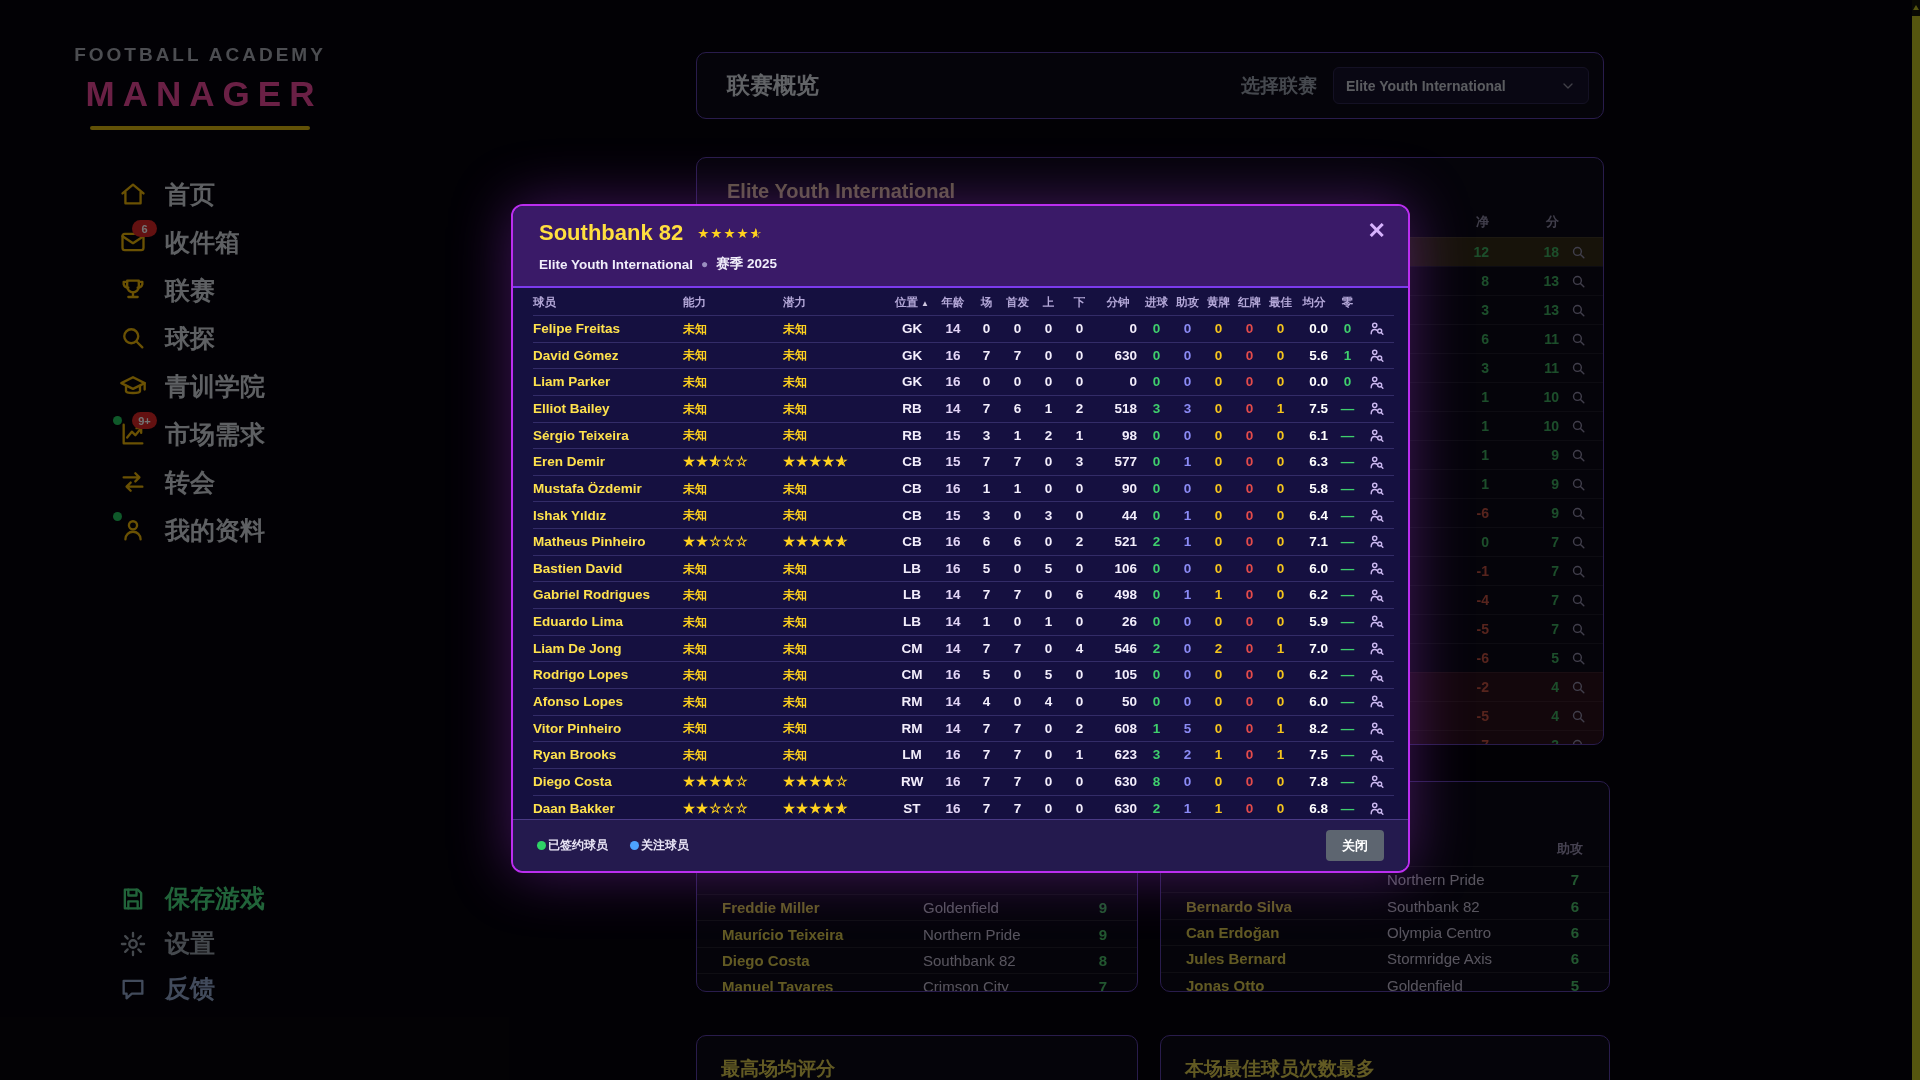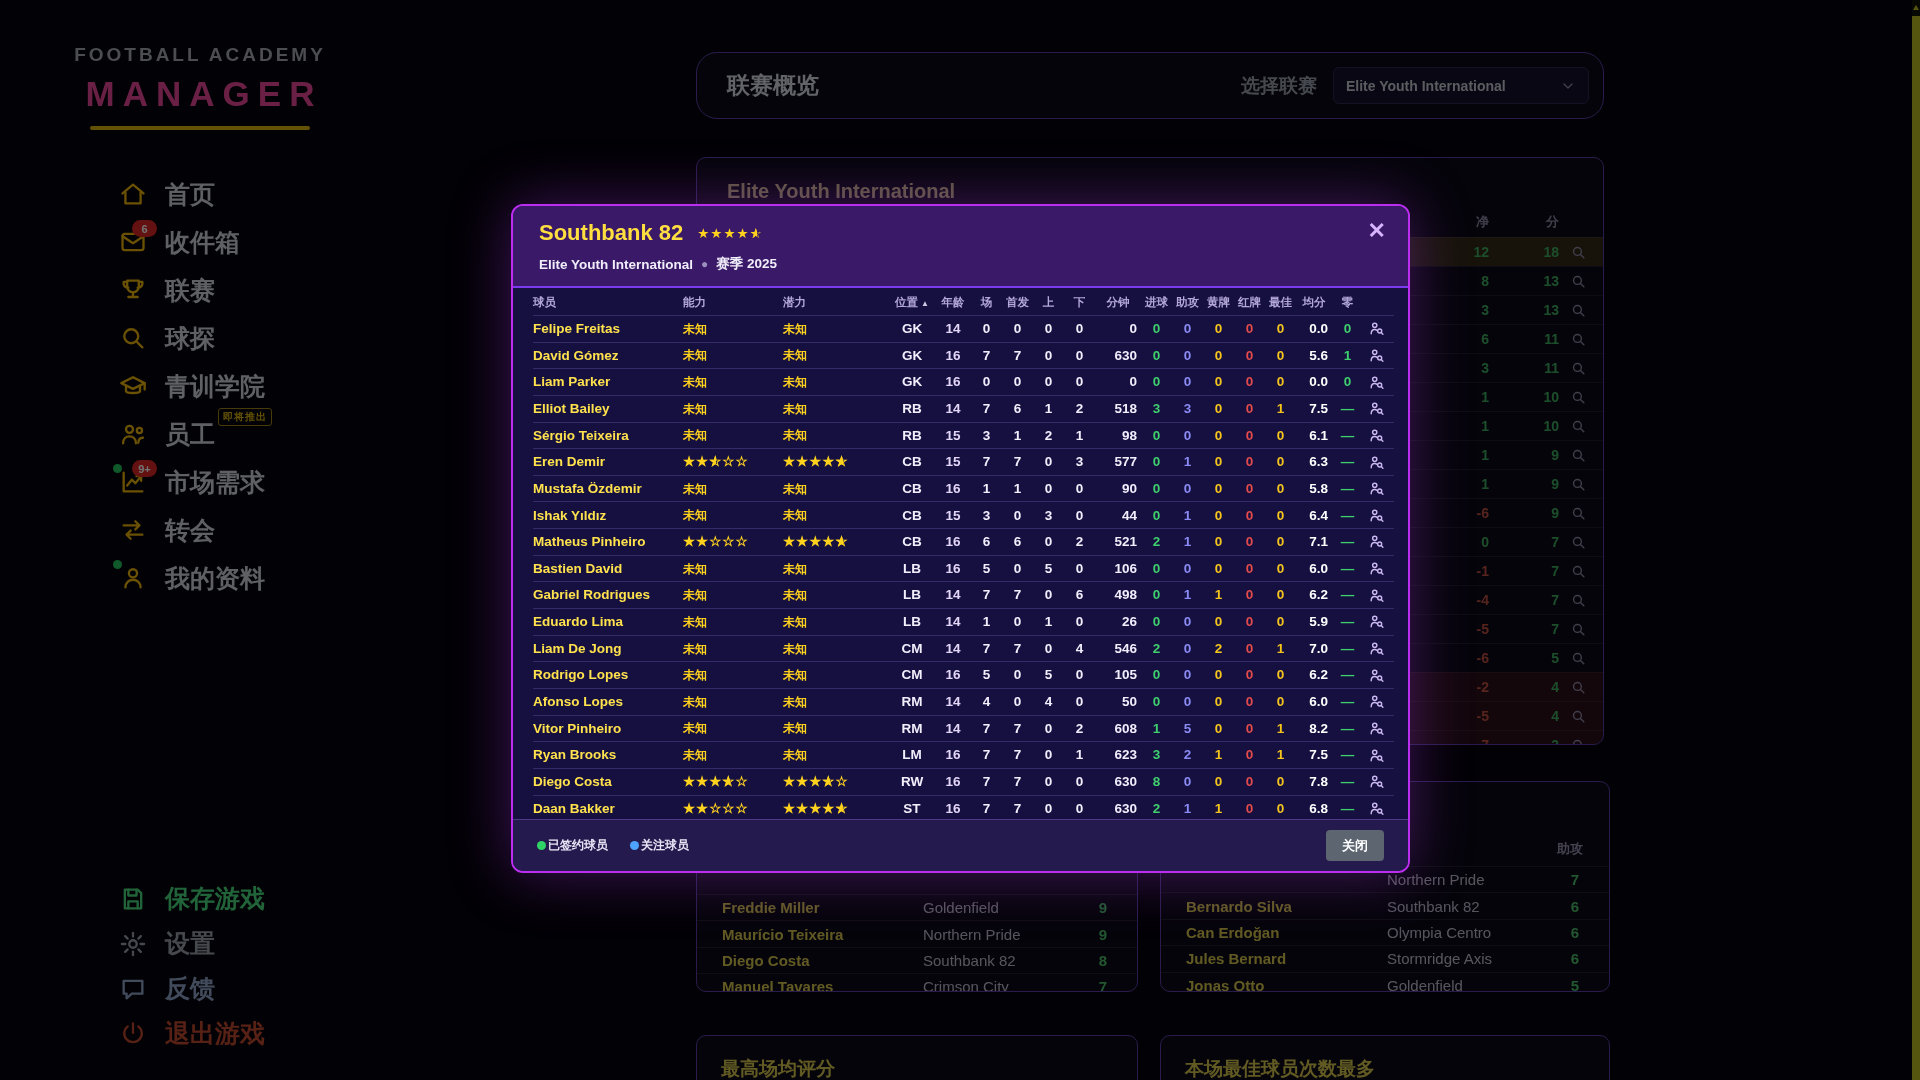--- a/index.html
+++ b/index.html
@@ -25,21 +25,21 @@
   .nav-bottom{position:absolute;top:876px;left:0;width:400px;}
   .nav-bottom .nav-item{height:45px;}
   .nav-bottom .nav-label{font-size:25px;}
   .c-save{color:#4ade80;} .c-save .nav-label{color:#4ade80;}
   .c-set{color:#9aa2ad;} .c-set .nav-label{color:#9aa2ad;}
   .c-feed{color:#93a7cc;} .c-feed .nav-label{color:#93a7cc;}
   .c-exit{color:#c0492f;} .c-exit .nav-label{color:#c0492f;}
 
   
   .panel{position:absolute;background:#0d0a18;border:1px solid #5b3fa8;border-radius:10px;box-sizing:border-box;}
-  .topbar{left:696px;top:52px;width:908px;height:67px;display:flex;align-items:center;padding:0 14px 0 30px;border-radius:21px;}
+  .topbar{left:696px;top:52px;width:908px;height:67px;display:flex;align-items:center;padding:0 14px 0 30px;}
   .topbar-title{font-size:23px;font-weight:bold;color:#d7dbe2;flex:1;}
   .select-label{font-size:19px;font-weight:bold;color:#9aa1ad;margin-right:16px;}
   .league-select{width:256px;height:37px;background:#15102a;border:1px solid #2e2750;border-radius:6px;display:flex;align-items:center;padding:0 12px;box-sizing:border-box;cursor:pointer;}
   .league-select .val{flex:1;font-size:14px;font-weight:bold;color:#c9cdd6;}
   .league-select .chev{width:16px;height:16px;color:#8e8ea0;}
   .league-select .chev svg{width:16px;height:16px;}
 
   .league-panel{left:696px;top:157px;width:908px;height:588px;overflow:hidden;}
   .lg-title{padding:22px 30px 6px;font-size:20px;font-weight:bold;color:#c9bd82;}
   .lg-head{display:flex;justify-content:flex-end;align-items:center;padding:4px 16px 6px 0;}
@@ -164,32 +164,20 @@
           <svg viewBox="0 0 24 24" fill="none" stroke="currentColor" stroke-width="2" stroke-linecap="round" stroke-linejoin="round">
             <path d="M2 9.5 12 4.5l10 5-10 5z"></path>
             <path d="M6 12v4.5c0 2 12 2 12 0V12M22 9.5V15"></path>
           </svg>
         </span>
       <span class="nav-label">青训学院</span>
     </div>
     <div class="nav-item">
       <span class="nav-ico">
           <svg viewBox="0 0 24 24" fill="none" stroke="currentColor" stroke-width="2" stroke-linecap="round" stroke-linejoin="round">
-            <circle cx="9" cy="8" r="3"></circle>
-            <path d="M3.5 20c0-4 2.5-6 5.5-6s5.5 2 5.5 6"></path>
-            <circle cx="17.5" cy="9" r="2.2"></circle>
-            <path d="M16.5 19.5c.3-3 1.8-4.5 4-4.3"></path>
-          </svg>
-        </span>
-      <span class="nav-label">员工</span>
-      <span class="soon-tag">即将推出</span>
-    </div>
-    <div class="nav-item">
-      <span class="nav-ico">
-          <svg viewBox="0 0 24 24" fill="none" stroke="currentColor" stroke-width="2" stroke-linecap="round" stroke-linejoin="round">
             <path d="M4 4v16h16"></path>
             <path d="m7 15 4-5 3 3 5-6"></path>
             <path d="M15 7h4v4"></path>
           </svg>
         <span class="dot-green"></span>
         <span class="badge">9+</span>
         </span>
       <span class="nav-label">市场需求</span>
     </div>
     <div class="nav-item">
@@ -232,29 +220,20 @@
         </span>
       <span class="nav-label">设置</span>
     </div>
     <div class="nav-item c-feed">
       <span class="nav-ico" style="color:#93a7cc">
           <svg viewBox="0 0 24 24" fill="none" stroke="currentColor" stroke-width="2" stroke-linecap="round" stroke-linejoin="round">
             <path d="M4 5h16v11h-9l-4.5 4V16H4z"></path>
           </svg>
         </span>
       <span class="nav-label">反馈</span>
-    </div>
-    <div class="nav-item c-exit">
-      <span class="nav-ico" style="color:#c0492f">
-          <svg viewBox="0 0 24 24" fill="none" stroke="currentColor" stroke-width="2" stroke-linecap="round">
-            <path d="M12 3v8"></path>
-            <path d="M7.5 5.5a7.5 7.5 0 1 0 9 0"></path>
-          </svg>
-        </span>
-      <span class="nav-label">退出游戏</span>
     </div>
   </nav>
 </aside>
 
 <main>
   <div class="panel topbar">
     <div class="topbar-title">联赛概览</div>
     <div class="select-label">选择联赛</div>
     <div class="league-select">
       <span class="val">Elite Youth International</span>

